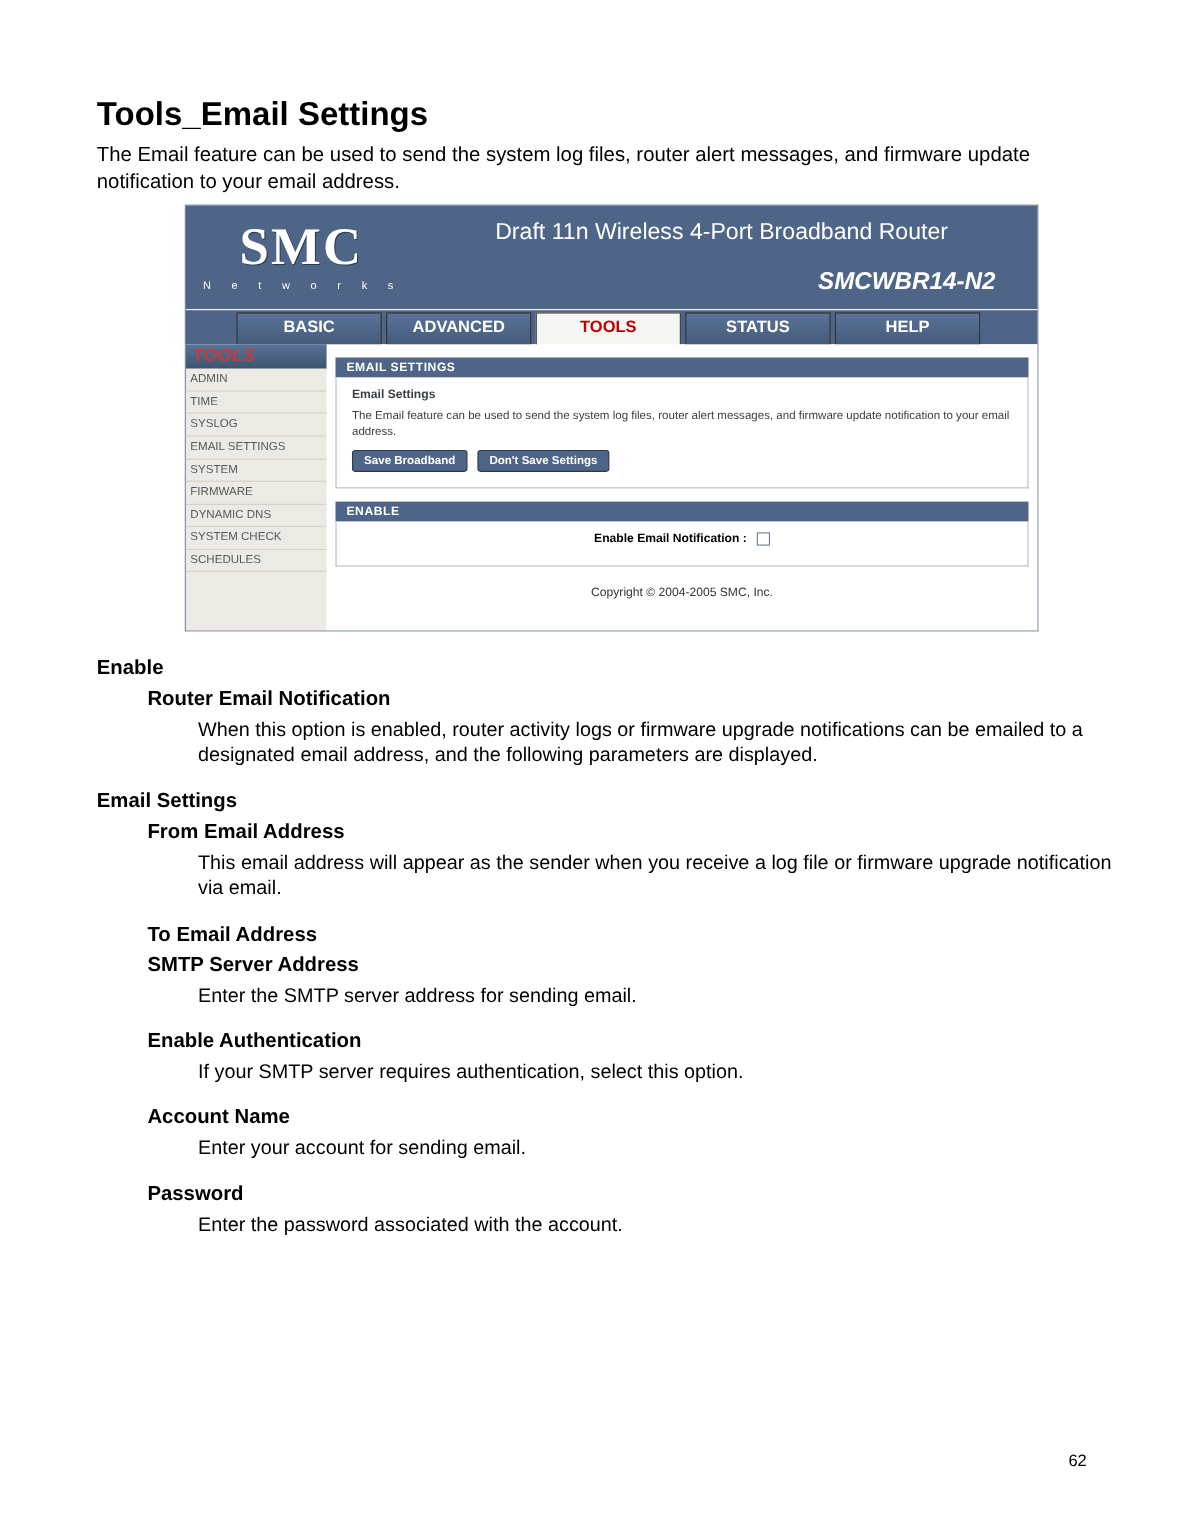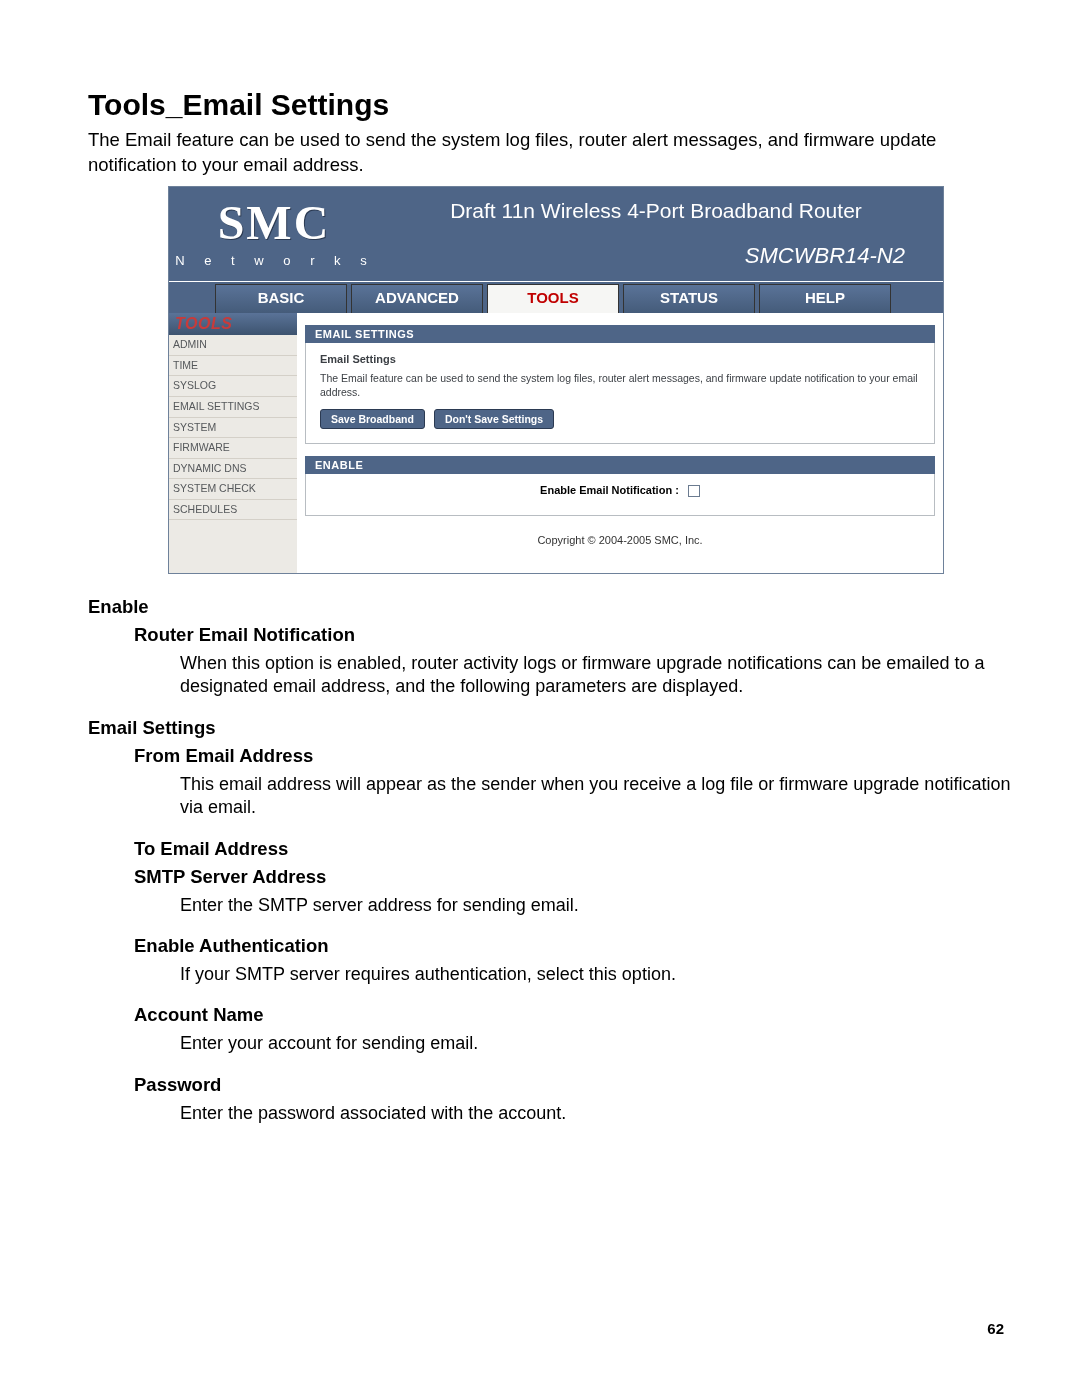--- a/index.html
+++ b/index.html
@@ -52,41 +52,41 @@
   }
   .logo-smc {
     font-family: "Times New Roman", Times, serif;
     font-size: 48px;
     font-weight: bold;
     letter-spacing: 2px;
     line-height: 1;
     text-shadow: 1px 1px 0 #2b3a52;
   }
   .logo-net {
-    font-size: 13px;
+    font-size: 10px;
     letter-spacing: 8px;
     margin-top: 4px;
     margin-left: 2px;
   }
   .banner-text {
     flex: 1;
     display: flex;
     flex-direction: column;
     align-items: center;
     justify-content: center;
     padding-right: 10px;
     gap: 16px;
   }
   .banner-line1 {
     font-size: 21px;
     margin-bottom: 4px;
   }
   .banner-model {
     font-style: italic;
-    font-weight: normal;
+    font-weight: bold;
     font-size: 22px;
     align-self: flex-end;
     margin-right: 28px;
   }
 
   .topnav {
     display: flex;
     background: #4e6587;
     height: 32px;
     border-top: 1px solid #fff;
@@ -214,24 +214,24 @@
     font-size: 18.5px;
     margin: 4px 0 6px 46px;
   }
   .sec-p {
     font-size: 18px;
     line-height: 1.3;
     margin: 0 0 18px 92px;
   }
   .pagenum {
     position: absolute;
-    right: 76px;
+    right: 92px;
     bottom: 60px;
     font-size: 15px;
-    font-weight: bold;
+    font-weight: normal;
   }
 </style>
 </head>
 <body>
 
 <div class="page">
 
   <h1 class="page-title">Tools_Email Settings</h1>
   <p class="intro">The Email feature can be used to send the system log files, router alert messages, and firmware update notification to your email address.</p>
 

